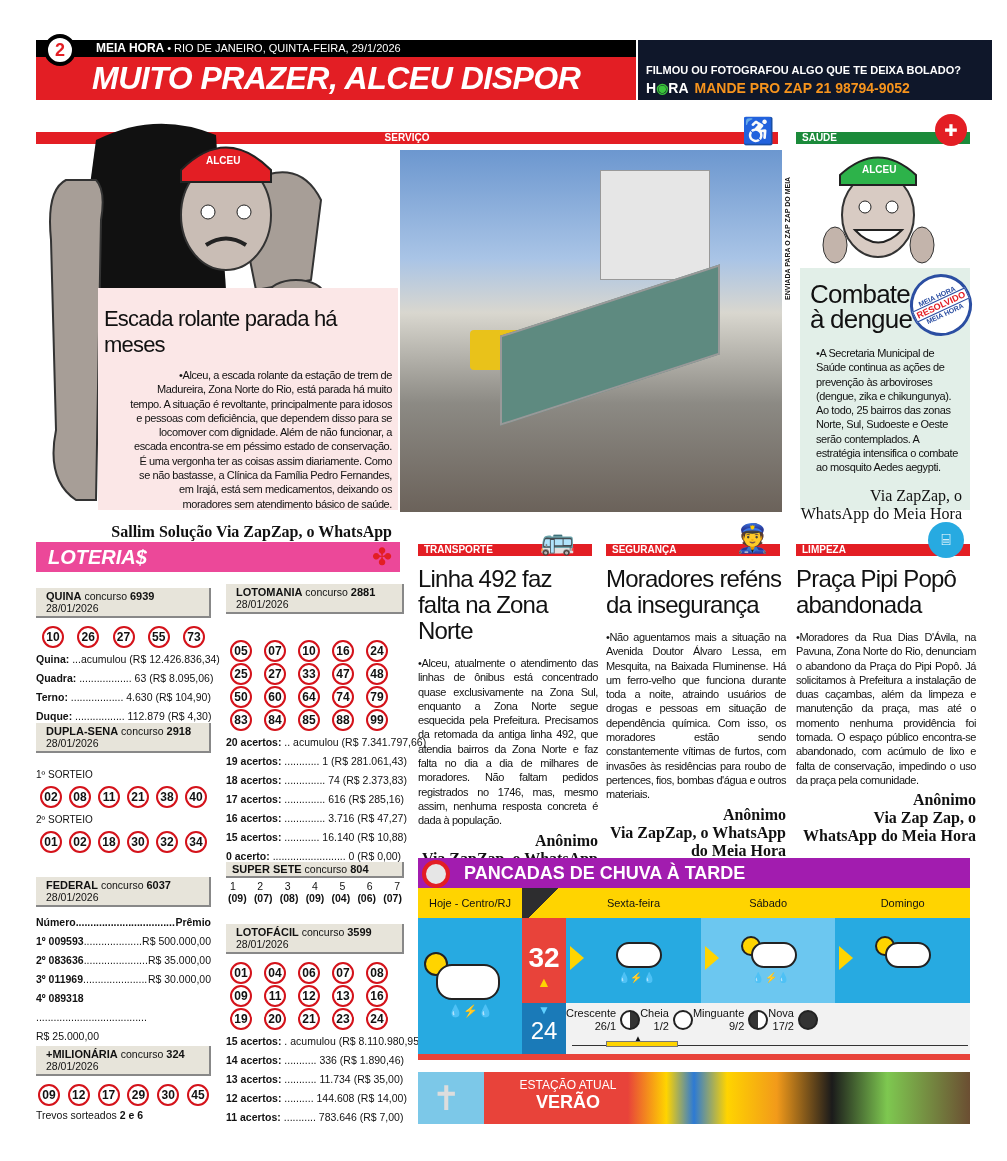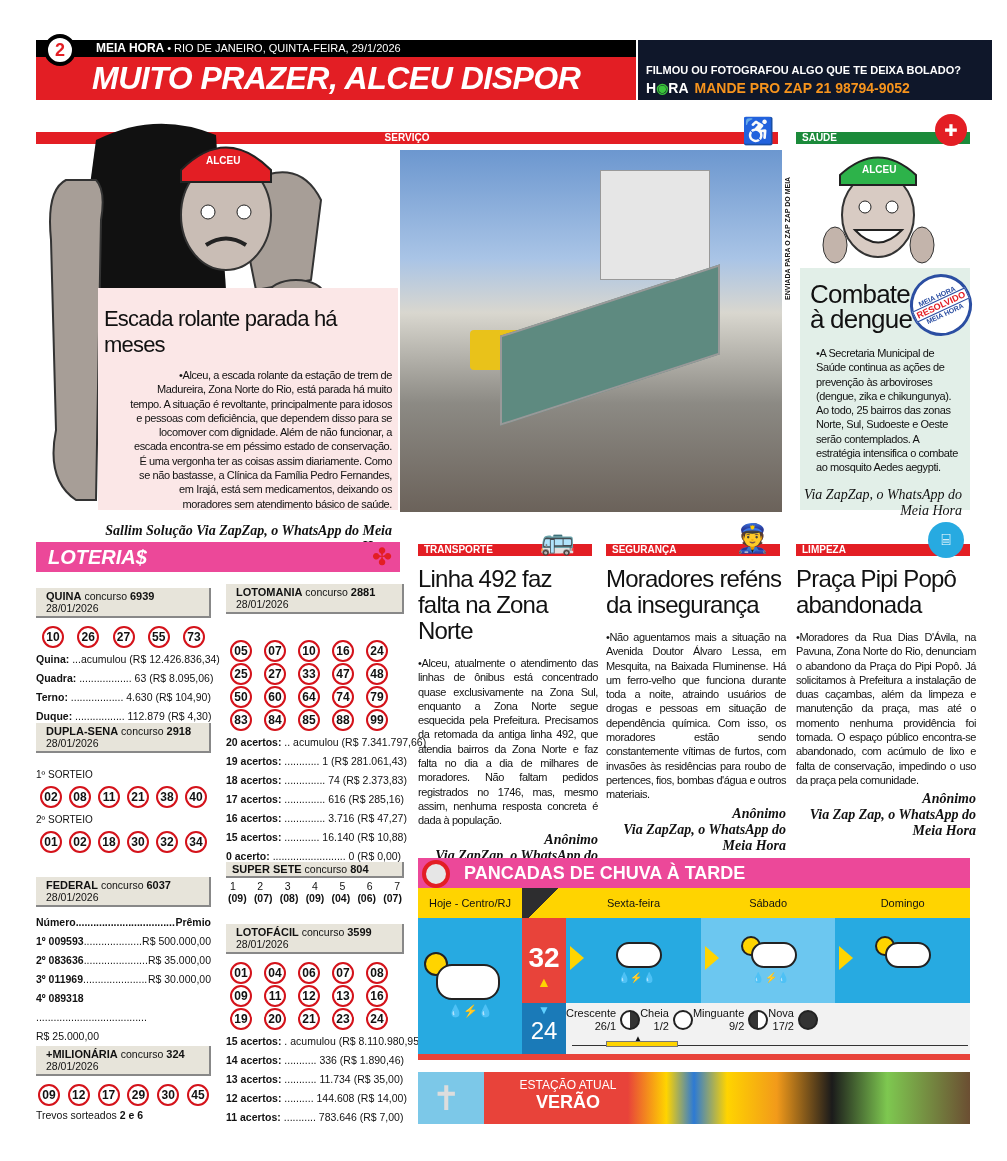--- a/index.html
+++ b/index.html
@@ -14,37 +14,37 @@
 .promo .zap{color:#f7941d;font-size:14px}
 .promo .logo{color:#fff;font-size:14px;margin-right:6px}
 
 .secbar{height:12px;background:#e31e24;color:#fff;font-size:10px;font-weight:bold;line-height:12px;padding-left:6px}
 .greenbar{height:12px;background:#1b8a3a;color:#fff;font-size:10px;font-weight:bold;line-height:12px;padding-left:6px}
 .icon-circle{border-radius:50%;display:flex;align-items:center;justify-content:center;font-size:16px}
 
 .pinkbox{left:98px;top:288px;width:300px;height:222px;background:#fbe7e7}
 .hl{font-family:"Liberation Sans",sans-serif;font-weight:normal;letter-spacing:-.8px}
 .body-txt{font-family:"Liberation Sans Narrow","Liberation Sans",sans-serif;font-size:11px;line-height:14.3px;letter-spacing:-.4px}
-.sig{font-family:"Liberation Serif",serif;font-style:italic;font-weight:bold;font-size:14px;text-align:right}
+.sig{font-family:"Liberation Serif",serif;font-weight:bold;font-size:16px;text-align:right}
 .photo{left:400px;top:150px;width:382px;height:362px;background:linear-gradient(180deg,#6c97cf 0%,#a9c4e6 30%,#d9d7cf 45%,#8c8a84 70%,#6b625a 100%);overflow:hidden}
 .greenbox{left:800px;top:268px;width:170px;height:242px;background:#e2efe8}
 
 .lot-title{left:36px;top:542px;width:364px;height:30px;background:#ec4899;color:#fff;font-size:20px;font-weight:900;font-style:italic;line-height:30px;padding-left:12px}
 .lbox{background:#e7e4da;border-right:2px solid #888;border-bottom:2px solid #888;font-size:10.5px;padding:2px 10px;line-height:12px}
 .lbox b{font-size:11px}
 .ball{display:inline-flex;width:22px;height:22px;border-radius:50%;border:2px solid #d4121a;align-items:center;justify-content:center;font-weight:bold;font-size:12px;background:#fff}
 .balls{display:flex;justify-content:space-between}
 .prz{font-size:10.5px;line-height:19px;white-space:nowrap}
 .prz b{font-weight:bold}
 
 .col{width:180px}
 .col .hl{font-size:24px;line-height:26px;margin:10px 0 12px}
 
 .wx{left:418px;top:858px;width:552px;height:196px}
-.wx-head{left:0;top:0;width:552px;height:30px;background:#ec4899;color:#fff;font-weight:bold;font-size:18px;line-height:30px;padding-left:46px}
+.wx-head{left:0;top:0;width:552px;height:30px;background:#a21caf;color:#fff;font-weight:bold;font-size:18px;line-height:30px;padding-left:46px}
 .cloud{position:absolute;width:46px;height:26px;background:#fff;border:2px solid #222;border-radius:16px}
 </style>
 </head>
 <body>
 
 <div class="abs hdr-top">
   <span>MEIA HORA</span>
   <span class="city">• RIO DE JANEIRO, QUINTA-FEIRA, 29/1/2026</span>
 </div>
 <div class="abs hdr-main">MUITO PRAZER, ALCEU DISPOR</div>

